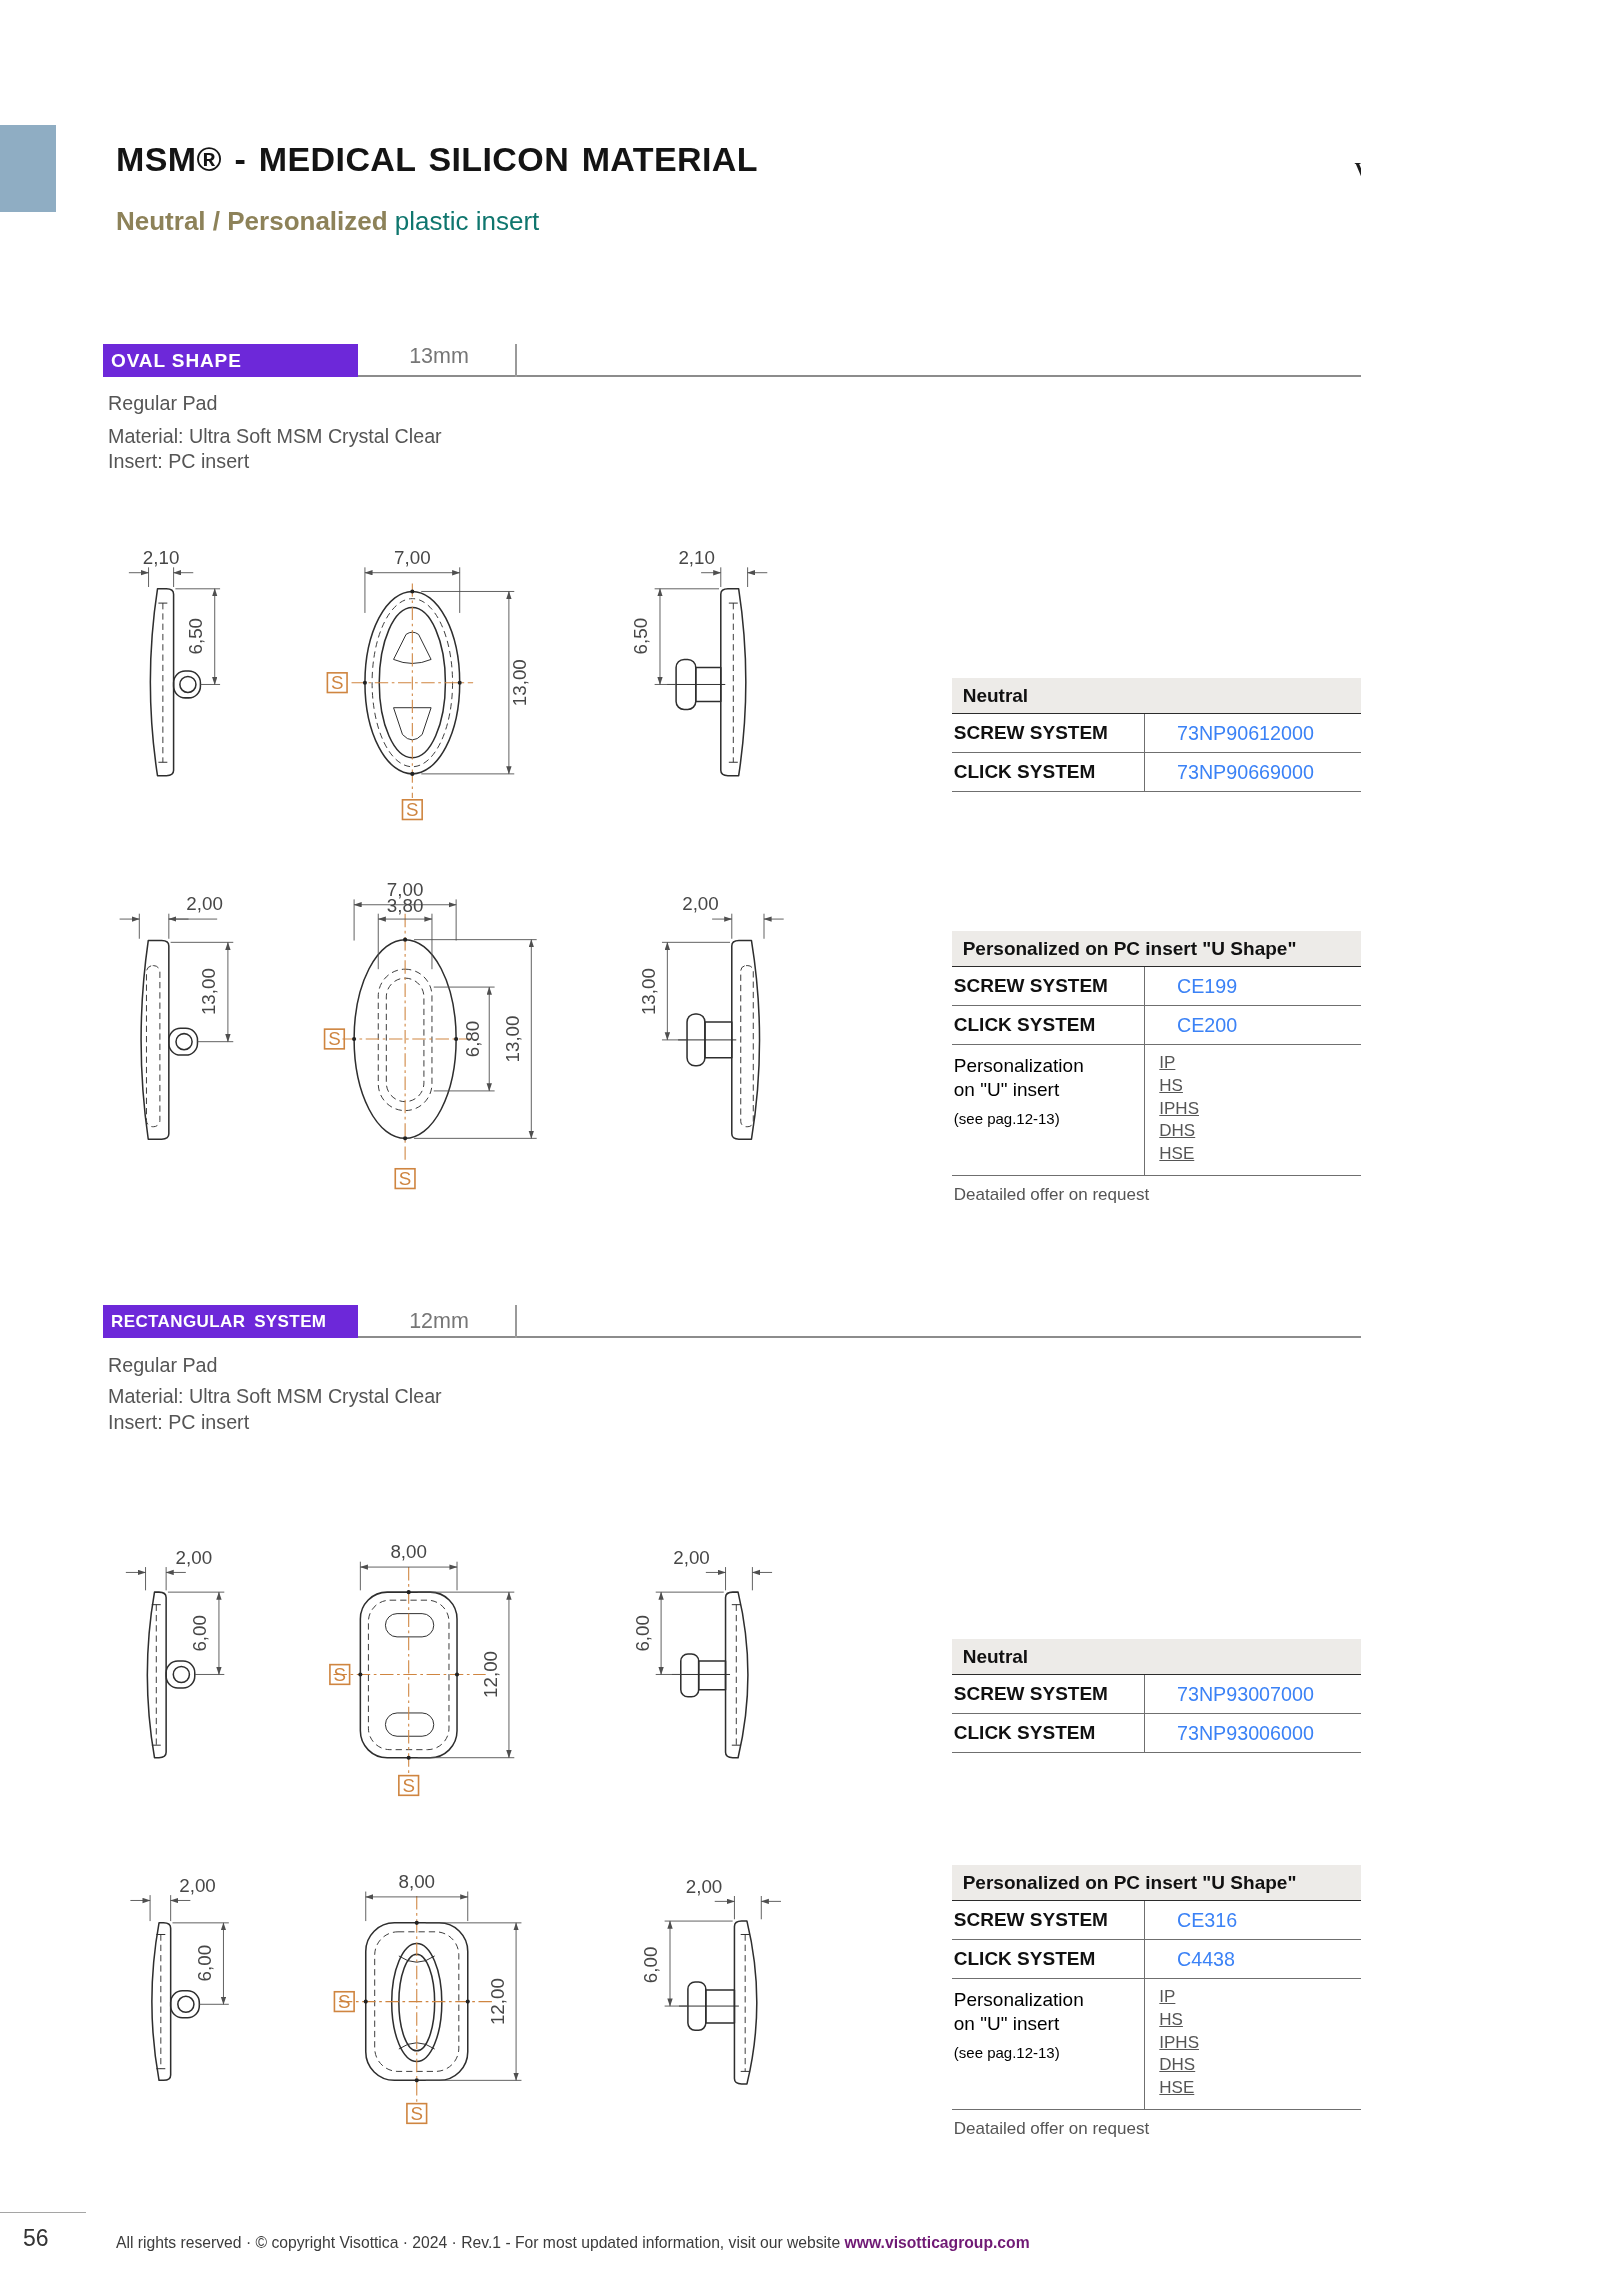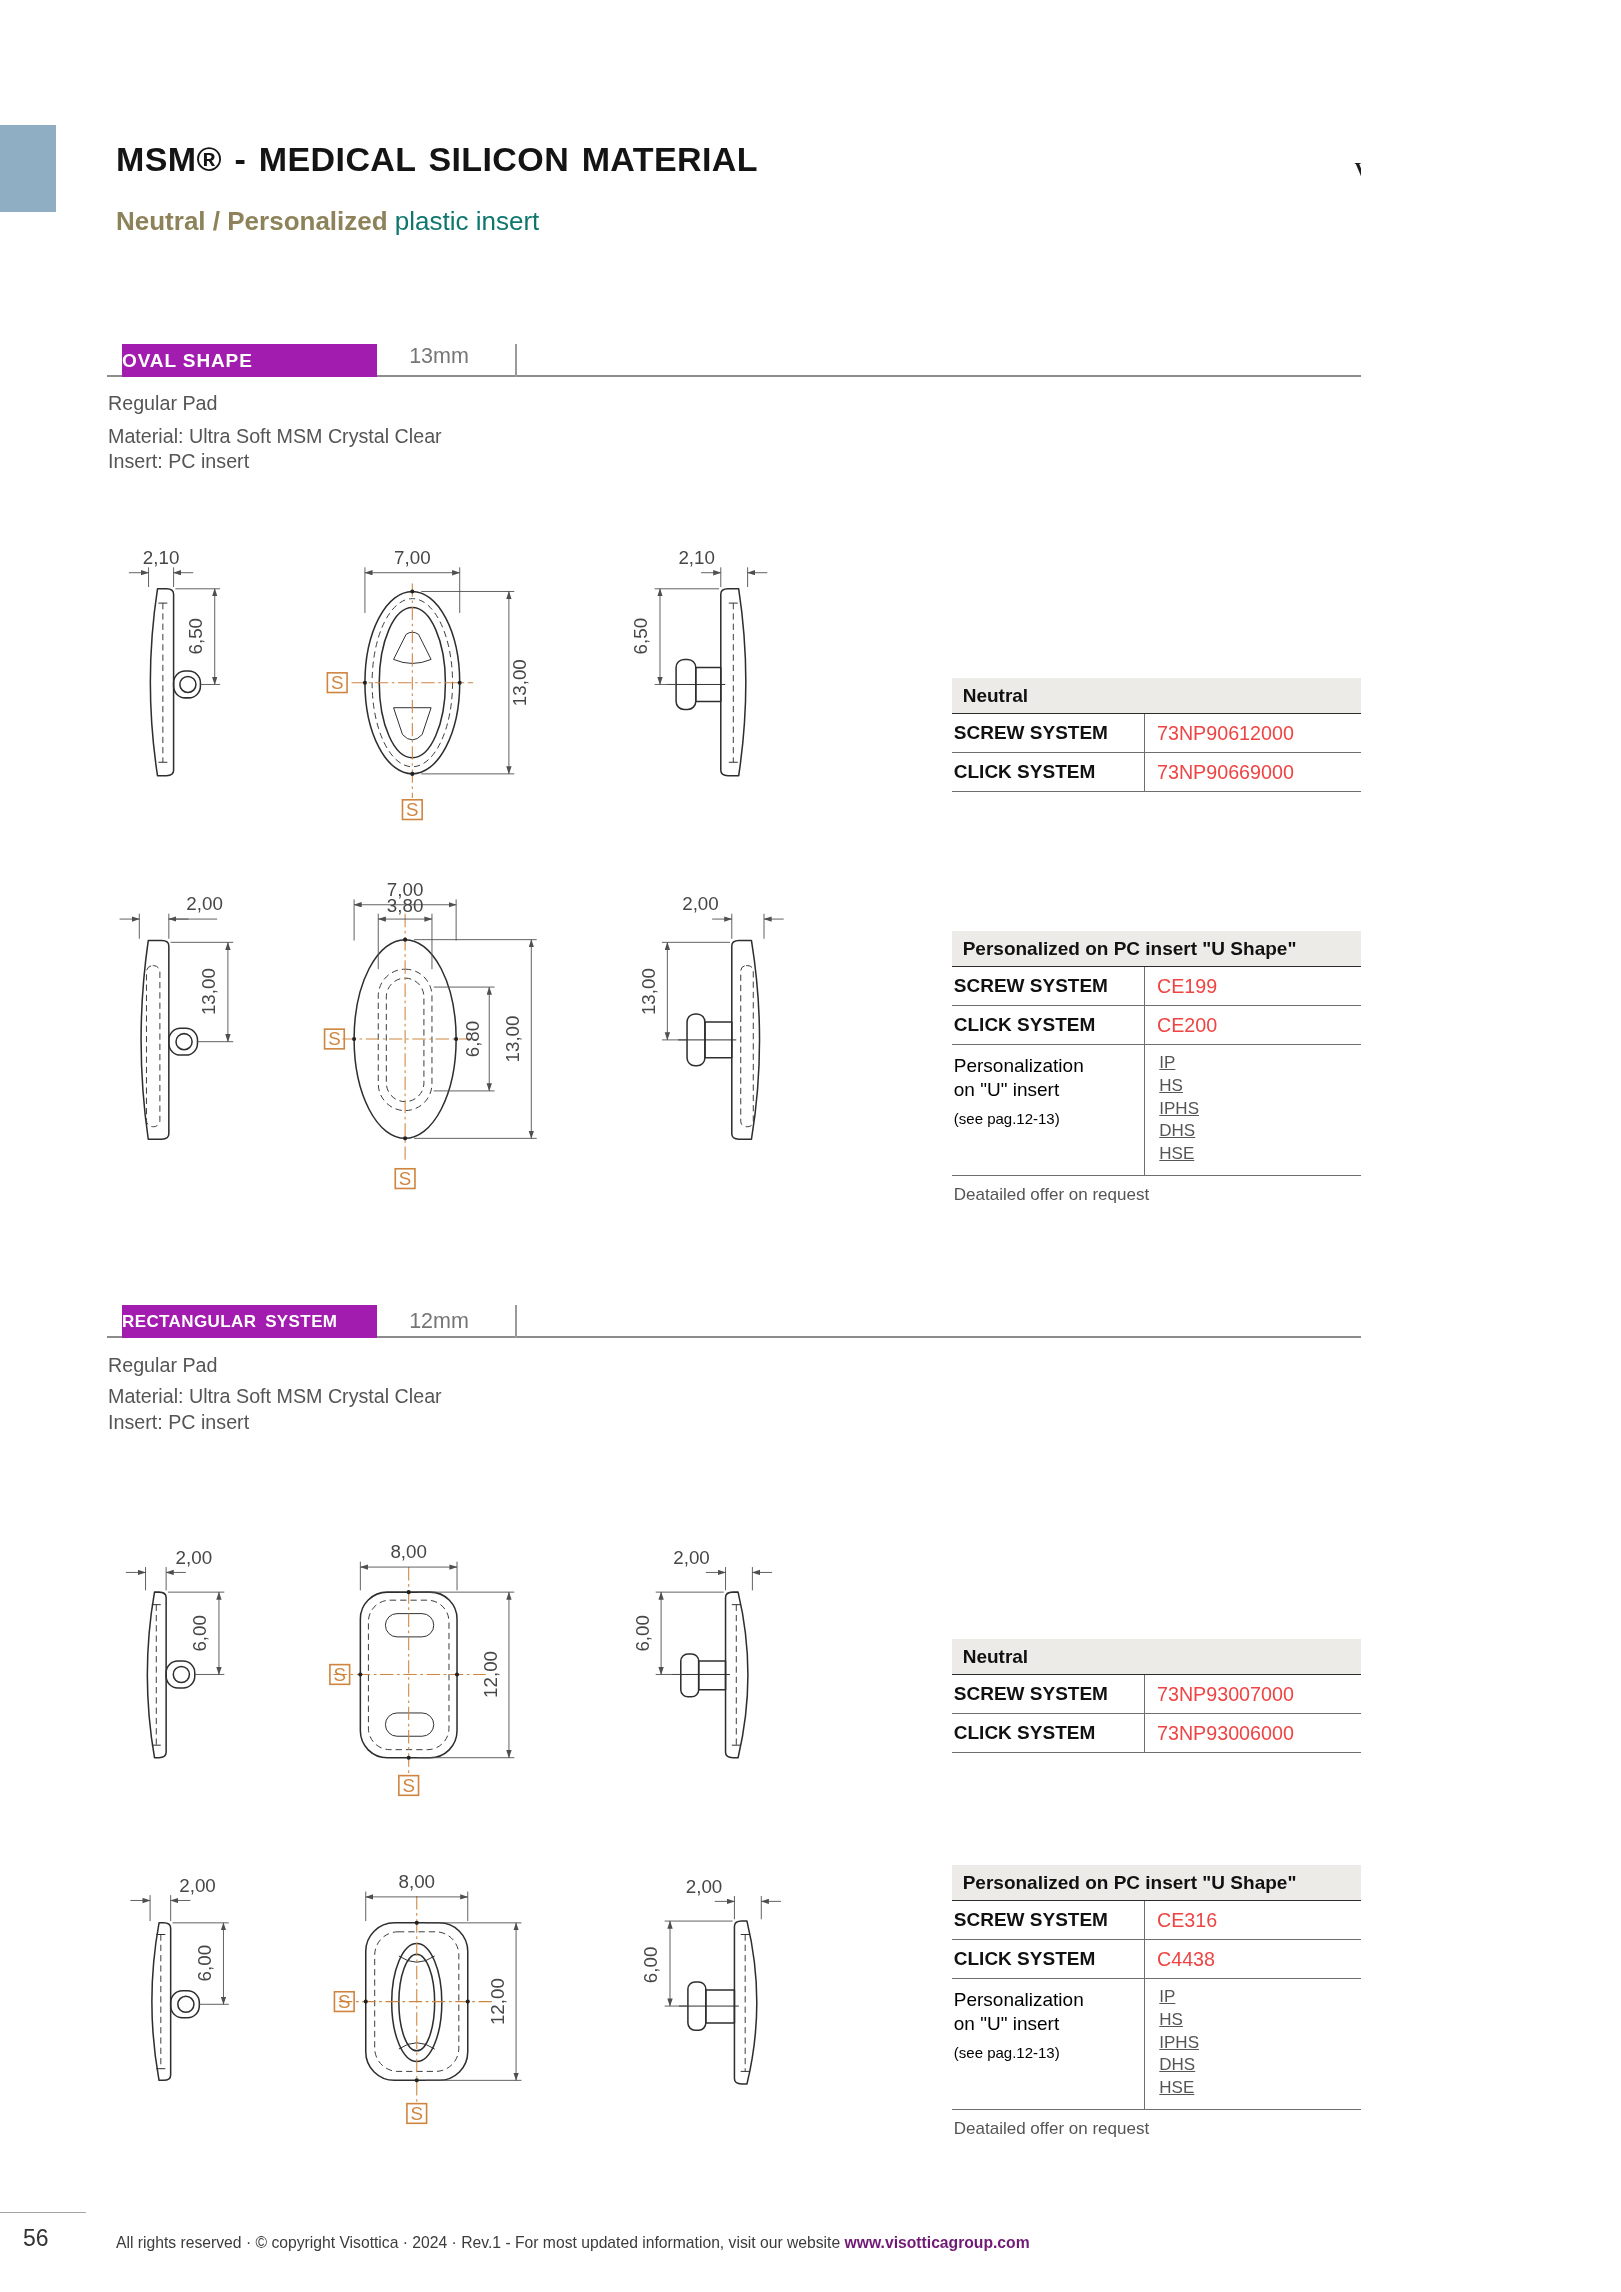--- a/index.html
+++ b/index.html
@@ -15,40 +15,40 @@
   .subtitle .l{color:#0f766e;margin-left:7.2px;}
 
   .logo{position:absolute;left:1348px;top:107px;width:161px;text-align:center;}
   .logo-v{font-family:"Liberation Serif",serif;font-size:50px;font-weight:bold;color:#1a1a1a;line-height:1;}
   .logo-v .ap{font-size:27px;vertical-align:16px;margin-left:-3.6px;}
   .logo-name{font-family:"Liberation Serif",serif;font-size:20.6px;font-weight:600;color:#1c1c1c;
              letter-spacing:3.6px;margin-top:1.8px;}
   .logo-group{font-family:"Liberation Serif",serif;font-size:11.6px;color:#9a9a9a;letter-spacing:6.3px;margin-top:0.9px;}
 
   
-  .sec-bar{position:absolute;left:122px;width:255px;height:33px;background:#a21caf;color:#fff;
-           font-weight:bold;display:flex;align-items:center;padding-left:0;box-sizing:border-box;}
+  .sec-bar{position:absolute;left:103px;width:255px;height:33px;background:#6d28d9;color:#fff;
+           font-weight:bold;display:flex;align-items:center;padding-left:8px;box-sizing:border-box;}
   .sec-bar.s1{top:344px;font-size:19px;letter-spacing:0.9px;}
   .sec-bar.s2{top:1305px;font-size:17px;letter-spacing:0.4px;word-spacing:3.6px;}
   .sec-size{position:absolute;left:363px;width:152px;height:33px;display:flex;align-items:center;
             justify-content:center;font-size:21.5px;color:#767676;}
   .sec-size.s1{top:340px;} .sec-size.s2{top:1305px;}
   .sec-vline{position:absolute;left:515px;width:1.8px;height:33px;background:#9a9a9a;}
   .sec-vline.s1{top:344px;} .sec-vline.s2{top:1305px;}
   .sec-hline{position:absolute;left:107px;width:1285px;height:1.8px;background:#8c8c8c;}
   .sec-hline.s1{top:375px;} .sec-hline.s2{top:1336px;}
   .info{position:absolute;left:108px;font-size:19.7px;color:#555;}
 
   
   .tbl{position:absolute;left:952px;width:441px;}
   .t-head{background:#edebe8;border-bottom:1.8px solid #2b2b2b;height:36px;display:flex;align-items:center;
           padding-left:10.7px;font-size:19px;font-weight:bold;color:#111;box-sizing:border-box;}
   .t-row{display:flex;border-bottom:1.3px solid #6f6f6f;min-height:38px;align-items:stretch;}
   .t-label{width:192px;font-weight:bold;font-size:19px;color:#111;display:flex;align-items:center;padding-left:1.8px;box-sizing:border-box;}
-  .t-value{flex:1;border-left:1.3px solid #6f6f6f;padding-left:12px;color:#ef4444;font-size:19.7px;
+  .t-value{flex:1;border-left:1.3px solid #6f6f6f;padding-left:32px;color:#3b82f6;font-size:19.7px;
            display:flex;align-items:center;}
   .t-prow{display:flex;border-bottom:1.3px solid #6f6f6f;align-items:stretch;}
   .t-plabel{width:192px;padding:9px 0 10.7px 1.8px;box-sizing:border-box;color:#000000;}
   .t-plabel .pl1{font-size:19px;line-height:1.25;}
   .t-plabel .pnote{font-size:15px;margin-top:8px;}
   .t-pcodes{flex:1;border-left:1.3px solid #6f6f6f;padding:7.2px 0 9px 14.3px;color:#555;font-size:17px;line-height:1.34;text-decoration:underline;}
   .t-foot{margin-top:9px;padding-left:1.8px;color:#555;font-size:17px;}
 
   
   .draw{position:absolute;}

